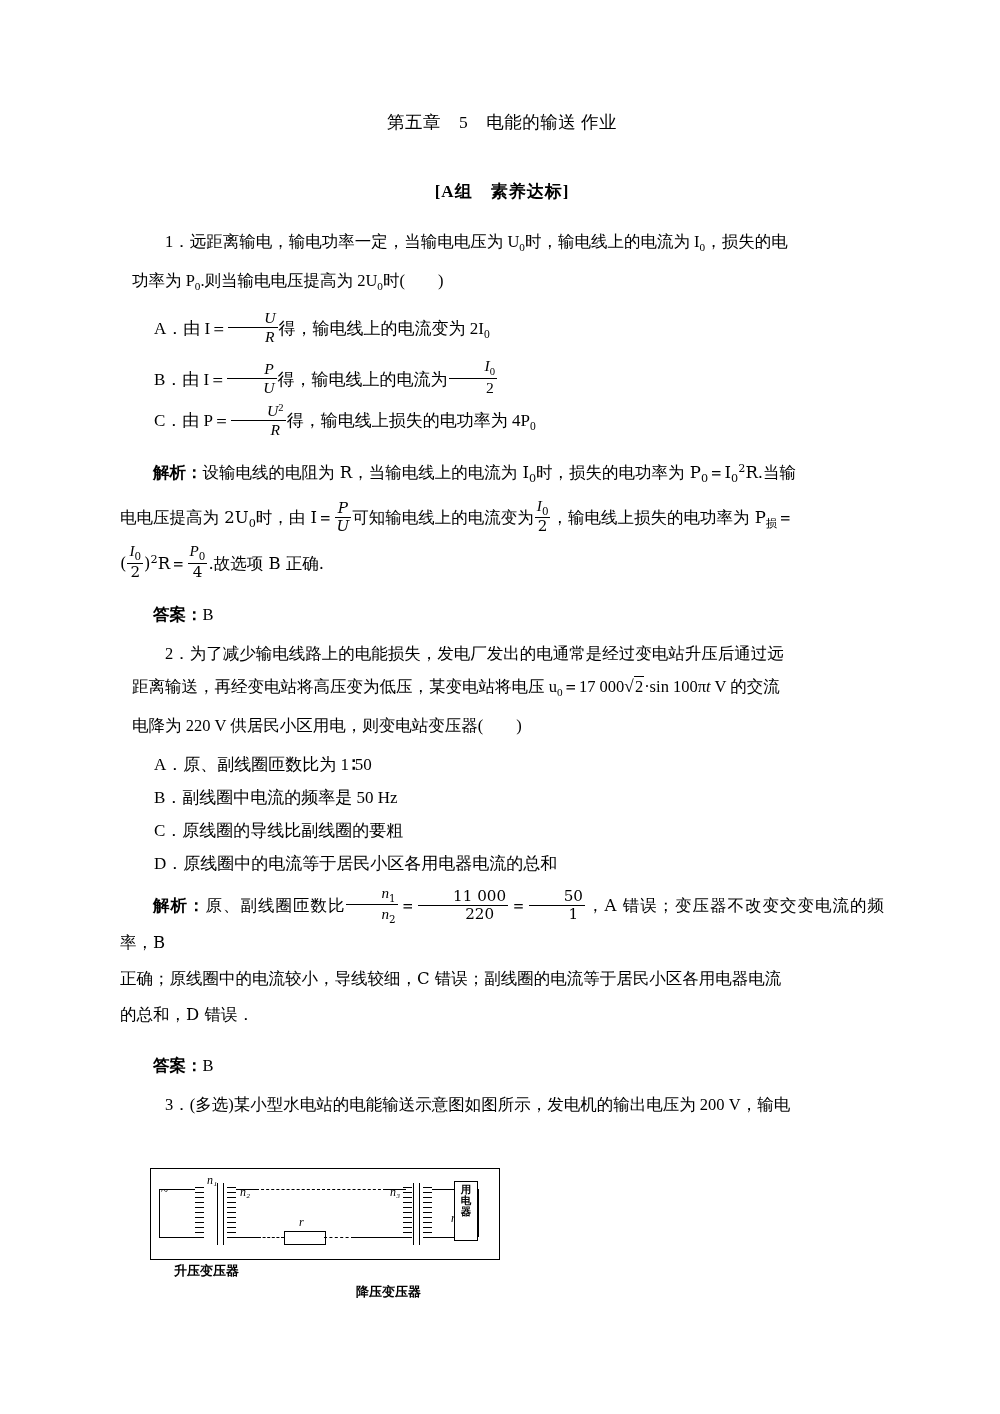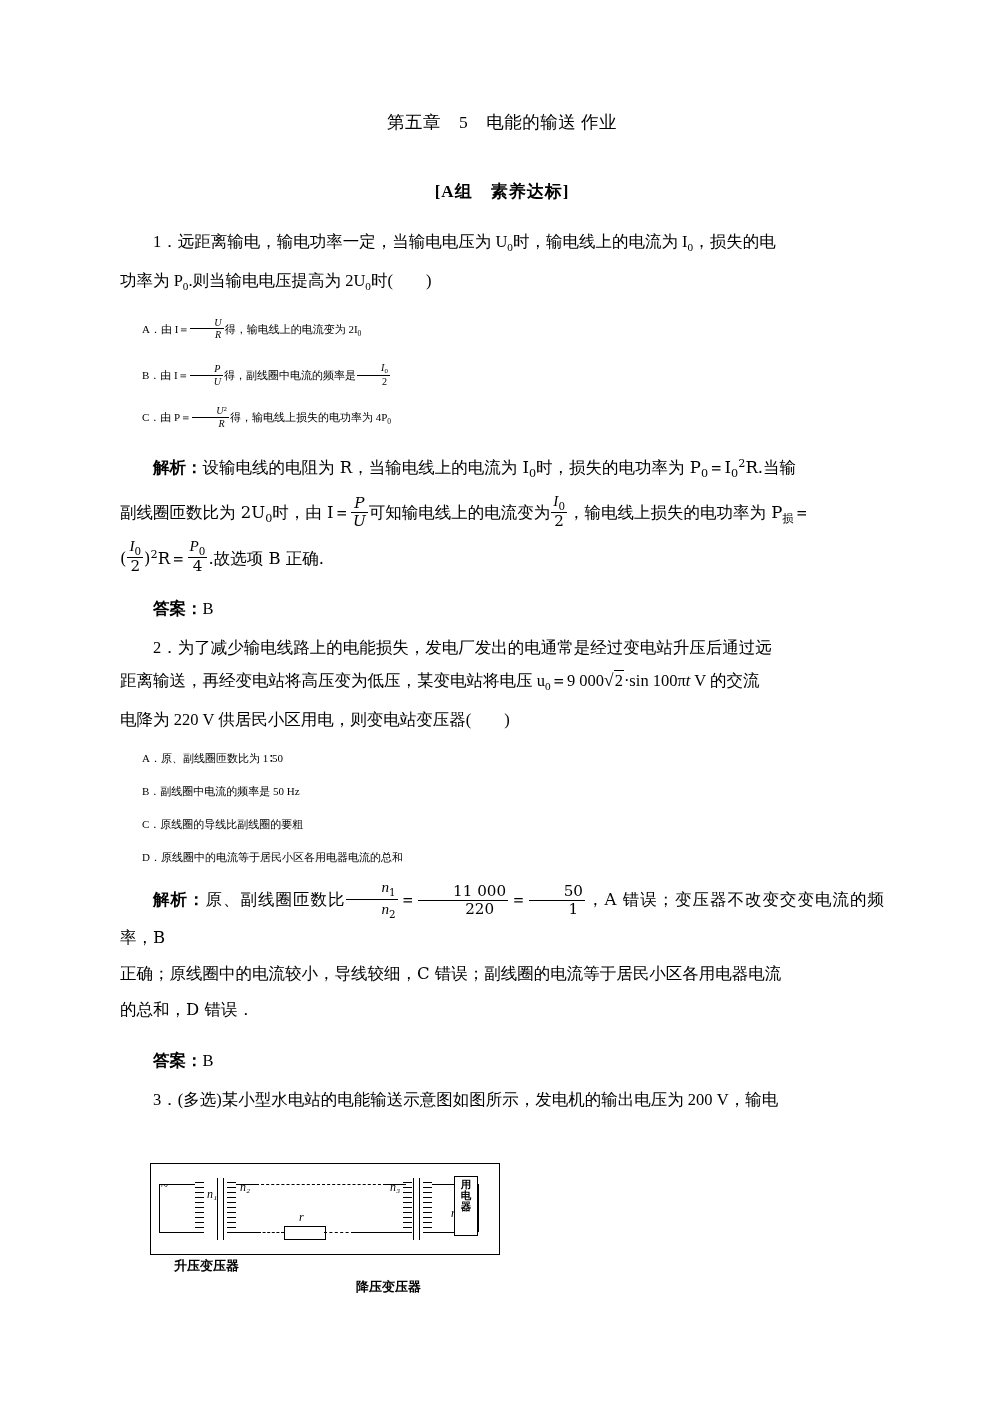--- a/index.html
+++ b/index.html
@@ -31,25 +31,25 @@
     text-align: center;
     font-size: 17px;
     font-weight: bold;
     margin-bottom: 22px;
     letter-spacing: 1px;
   }
   .para {
     font-size: 16.5px;
     line-height: 33px;
     text-indent: 2em;
-    margin: 0 0 6px 0;
+    margin: 0 0 6px 12px;
     text-align: justify;
   }
   .opt {
-    font-size: 11px;
+    font-size: 17px;
     line-height: 33px;
     text-indent: 2em;
     margin: 0;
   }
   .opt-tall {
     line-height: 40px;
     margin: 2px 0;
   }
   .analysis {
     font-size: 16.5px;
@@ -178,46 +178,46 @@
     <span style="display:inline-block;text-indent:0">
       <span>功率为 P</span><sub>0</sub><span>.则当输电电压提高为 2U</span><sub>0</sub><span>时(　　)</span>
     </span>
   </p>
 
   <p class="opt opt-tall">
     <span>A．由 I＝</span><span class="frac"><span class="num it">U</span><span class="den it">R</span></span><span>得，输电线上的电流变为 2I</span><sub>0</sub>
   </p>
 
   <p class="opt opt-tall">
-    <span>B．由 I＝</span><span class="frac"><span class="num it">P</span><span class="den it">U</span></span><span>得，副线圈中电流的频率是</span><span class="frac"><span class="num"><i>I</i><sub>0</sub></span><span class="den">2</span></span>
+    <span>B．由 I＝</span><span class="frac"><span class="num it">P</span><span class="den it">U</span></span><span>得，输电线上的电流为</span><span class="frac"><span class="num"><i>I</i><sub>0</sub></span><span class="den">2</span></span>
   </p>
 
   <p class="opt opt-tall">
     <span>C．由 P＝</span><span class="frac"><span class="num"><i>U</i><sup>2</sup></span><span class="den it">R</span></span><span>得，输电线上损失的电功率为 4P</span><sub>0</sub>
   </p>
 
 
   <p class="analysis">
     <b>解析：</b><span>设输电线的电阻为 R，当输电线上的电流为 I</span><sub>0</sub><span>时，损失的电功率为 P</span><sub>0</sub><span>＝I</span><sub>0</sub><sup>2</sup><span>R.当输</span><br>
     <span style="display:inline-block;text-indent:0">
-      <span>副线圈匝数比为 2U</span><sub>0</sub><span>时，由 I＝</span><span class="frac"><span class="num it">P</span><span class="den it">U</span></span><span>可知输电线上的电流变为</span><span class="frac"><span class="num"><i>I</i><sub>0</sub></span><span class="den">2</span></span><span>，输电线上损失的电功率为 P</span><sub>损</sub><span>＝</span>
+      <span>电电压提高为 2U</span><sub>0</sub><span>时，由 I＝</span><span class="frac"><span class="num it">P</span><span class="den it">U</span></span><span>可知输电线上的电流变为</span><span class="frac"><span class="num"><i>I</i><sub>0</sub></span><span class="den">2</span></span><span>，输电线上损失的电功率为 P</span><sub>损</sub><span>＝</span>
     </span><br>
     <span style="display:inline-block;text-indent:0">
       (<span class="frac"><span class="num"><i>I</i><sub>0</sub></span><span class="den">2</span></span><span>)</span><sup>2</sup><span>R＝</span><span class="frac"><span class="num"><i>P</i><sub>0</sub></span><span class="den">4</span></span><span>.故选项 B 正确.</span>
     </span>
   </p>
 
   <p class="answer">
     <b>答案：</b><span>B</span>
   </p>
 
   <p class="para">
     <span>2．为了减少输电线路上的电能损失，发电厂发出的电通常是经过变电站升压后通过远</span><br>
     <span style="display:inline-block;text-indent:0">
-      <span>距离输送，再经变电站将高压变为低压，某变电站将电压 u</span><sub>0</sub><span>＝9 000</span><span style="font-size:1.05em">√</span><span class="sqrt">2</span><span>·sin 100π</span><span class="it">t</span><span> V 的交流</span>
+      <span>距离输送，再经变电站将高压变为低压，某变电站将电压 u</span><sub>0</sub><span>＝17 000</span><span style="font-size:1.05em">√</span><span class="sqrt">2</span><span>·sin 100π</span><span class="it">t</span><span> V 的交流</span>
     </span><br>
     <span style="display:inline-block;text-indent:0">电降为 220 V 供居民小区用电，则变电站变压器(　　)</span>
   </p>
 
   <p class="opt">A．原、副线圈匝数比为 1∶50</p>
   <p class="opt">B．副线圈中电流的频率是 50 Hz</p>
   <p class="opt">C．原线圈的导线比副线圈的要粗</p>
   <p class="opt">D．原线圈中的电流等于居民小区各用电器电流的总和</p>
 
   <p class="analysis">
@@ -238,21 +238,21 @@
   <div class="figure-wrap">
     <div class="figure">
 
       <span class="tilde" style="left:10px; top:14px;">~</span>
 
       <div class="vline" style="left:8px; top:20px; height:48px;"></div>
       <div class="hline" style="left:8px; top:20px; width:36px;"></div>
       <div class="hline" style="left:8px; top:68px; width:36px;"></div>
 
       <div class="coil" style="left:44px; top:18px; height:52px;"></div>
-      <span class="lbl" style="left:56px; top:23px;">n₁</span>
+      <span class="lbl" style="left:56px; top:4px;">n₁</span>
       <div class="vline" style="left:66px; top:14px; height:62px;"></div>
       <div class="vline" style="left:72px; top:14px; height:62px;"></div>
       <div class="coil" style="left:76px; top:18px; height:52px;"></div>
       <span class="lbl" style="left:89px; top:16px;">n₂</span>
 
       <div class="hline" style="left:85px; top:20px; width:20px;"></div>
       <div class="dash" style="left:105px; top:20px; width:130px;"></div>
       <div class="hline" style="left:235px; top:20px; width:20px;"></div>
 
       <div class="hline" style="left:85px; top:68px; width:22px;"></div>

